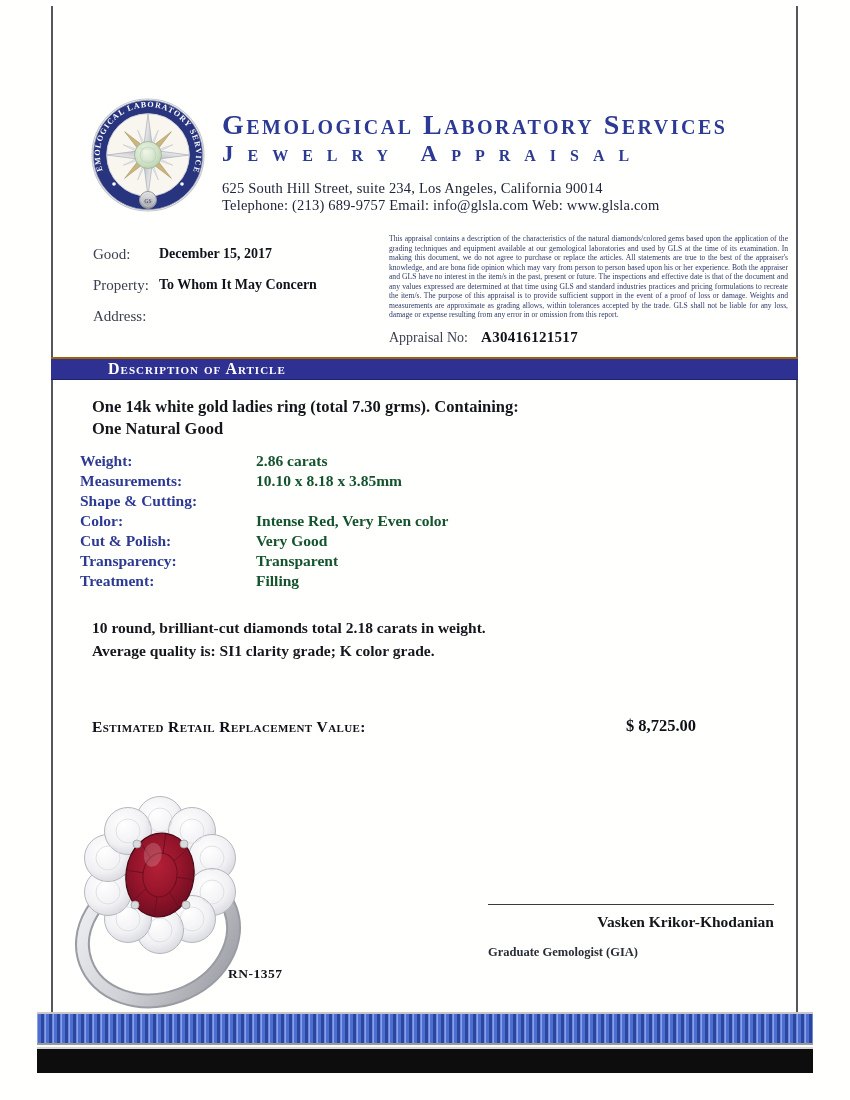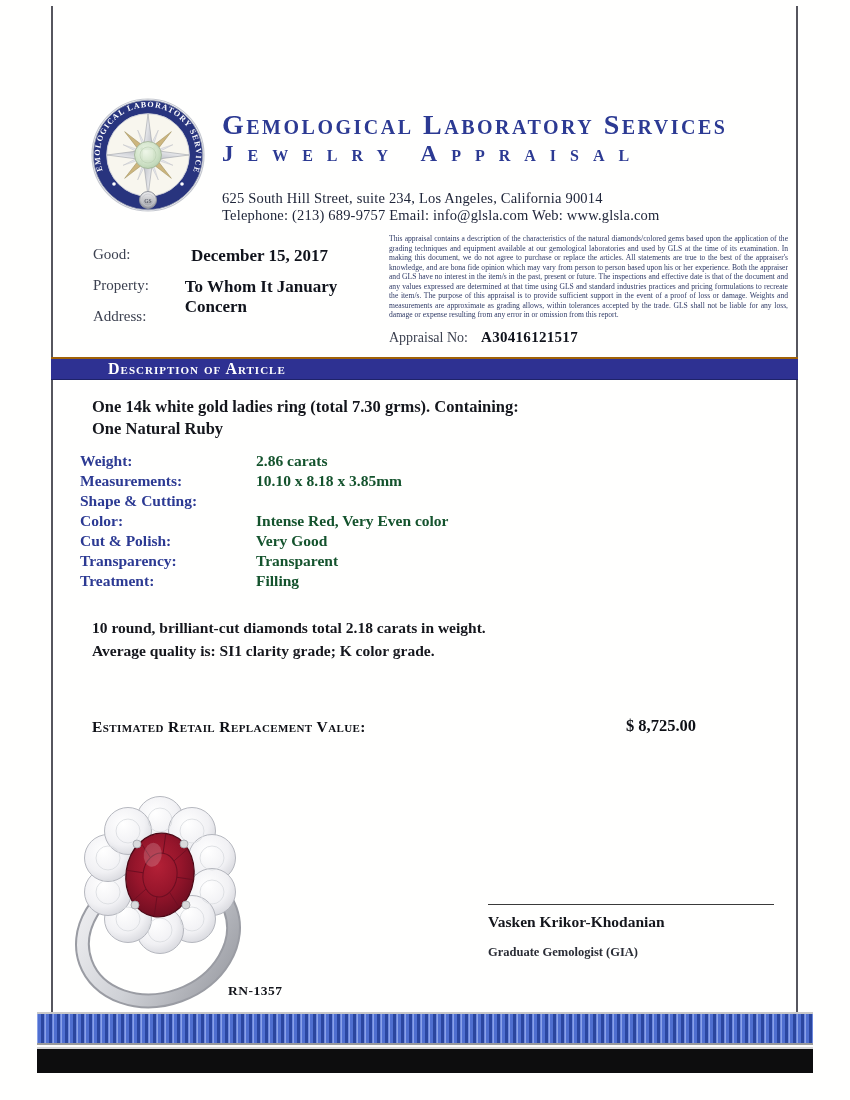--- a/index.html
+++ b/index.html
@@ -10,28 +10,28 @@
   
   .vline { position:absolute; top:6px; height:1006px; width:2px; background:#56565e; }
   .vline.left { left:51px; }
   .vline.right { left:796px; }
 
   
   .seal-wrap { position:absolute; left:89px; top:96px; width:118px; height:118px; }
   .head-text { position:absolute; left:222px; top:110px; width:560px; }
   .org-name { font-variant:small-caps; font-weight:bold; color:#2c3a93; font-size:28px; letter-spacing:2.5px; line-height:30px; }
   .doc-type { font-variant:small-caps; font-weight:bold; color:#2c3a93; font-size:23px; letter-spacing:14px; line-height:27px; }
-  .addr-line { font-size:14.5px; color:#20263a; line-height:17px; margin-top:23px; letter-spacing:0.2px; }
+  .addr-line { font-size:14.5px; color:#20263a; line-height:17px; margin-top:13px; letter-spacing:0.2px; }
   .contact-line { font-size:14.5px; color:#20263a; line-height:17px; letter-spacing:0.2px; }
 
   
   .meta-fields { position:absolute; left:93px; top:246px; width:290px; }
   .meta-row { display:flex; margin-bottom:13px; height:18px; }
   .meta-label { width:66px; font-size:15px; color:#3c4150; }
-  .meta-value { font-size:17px; font-weight:bold; color:#10131c;margin-left:32px; }
+  .meta-value { font-size:14px; font-weight:bold; color:#10131c; }
 
   .disclaimer { position:absolute; left:389px; top:234px; width:399px; font-size:7.6px; line-height:9.55px; color:#2f3a66; text-align:justify; }
   .appraisal-row { position:absolute; left:389px; top:328px; width:360px; }
   .appraisal-label { font-size:14px; color:#3c4150; display:inline-block; width:88px; }
   .appraisal-no { font-size:15px; font-weight:bold; color:#10131c; letter-spacing:0.3px; }
 
   
   .section-bar { position:absolute; left:51px; top:357px; width:747px; height:23px; background:#2e3192; border-top:2px solid #a16207; border-bottom:1px solid #1e2268; }
   .section-bar span { position:absolute; left:57px; top:1px; font-variant:small-caps; font-weight:bold; color:#ffffff; font-size:16px; letter-spacing:1px; }
 
@@ -43,26 +43,26 @@
   .spec-value { font-size:15.5px; font-weight:bold; color:#14532d; }
 
   .diamonds { position:absolute; left:92px; top:616px; width:560px; font-size:15.5px; font-weight:bold; color:#15171d; line-height:23px; }
 
   .value-row { position:absolute; left:92px; top:718px; width:620px; height:22px; }
   .value-label { position:absolute; left:0; top:0; font-variant:small-caps; font-weight:bold; color:#0e1016; font-size:15.5px; letter-spacing:0.4px; }
   .value-amount { position:absolute; right:16px; top:-2px; font-size:16.5px; font-weight:bold; color:#0e1016; }
 
   
   .ring-photo { position:absolute; left:58px; top:788px; width:260px; height:225px; }
-  .photo-caption { position:absolute; left:228px; top:966px; font-size:13.5px; font-weight:bold; color:#14161c; letter-spacing:0.5px;margin-top:17px; }
+  .photo-caption { position:absolute; left:228px; top:966px; font-size:13.5px; font-weight:bold; color:#14161c; letter-spacing:0.5px; }
 
   
   .sig-block { position:absolute; left:488px; top:904px; width:286px; }
   .sig-line { width:286px; height:1px; background:#3a3a3a; }
-  .sig-name { margin-top:8px; font-size:15.5px; font-weight:bold; color:#14161c; }
+  .sig-name { margin-top:8px; font-size:15.5px; font-weight:bold; color:#14161c;text-align:right; }
   .sig-title { margin-top:14px; font-size:12.5px; font-weight:bold; color:#2a2d36; }
 
   
   .stripe-bar { position:absolute; left:37px; top:1012px; width:776px; height:33px;
     background:repeating-linear-gradient(90deg,
       #8aa2e8 0px, #8aa2e8 1.5px,
       #4f6fd0 1.5px, #4f6fd0 4.5px,
       #2a469f 4.5px, #2a469f 7px,
       #6d88dd 7px, #6d88dd 8px);
     border-top:2px solid #c8c8c8; border-bottom:2px solid #9a9a9a; }
@@ -148,42 +148,42 @@
     <div class="contact-line">Telephone: (213) 689-9757  Email: info@glsla.com  Web: www.glsla.com</div>
   </div>
 
   <div class="meta-fields">
     <div class="meta-row">
       <span class="meta-label">Good:</span>
       <span class="meta-value">December 15, 2017</span>
     </div>
     <div class="meta-row">
       <span class="meta-label">Property:</span>
-      <span class="meta-value">To Whom It January Concern</span>
+      <span class="meta-value">To Whom It May Concern</span>
     </div>
     <div class="meta-row">
       <span class="meta-label">Address:</span>
       <span class="meta-value"></span>
     </div>
   </div>
 
   <div class="disclaimer">This appraisal contains a description of the characteristics of the natural diamonds/colored gems based upon the application of the grading techniques and equipment available at our gemological laboratories and used by GLS at the time of its examination. In making this document, we do not agree to purchase or replace the articles. All statements are true to the best of the appraiser's knowledge, and are bona fide opinion which may vary from person to person based upon his or her experience. Both the appraiser and GLS have no interest in the item/s in the past, present or future. The inspections and effective date is that of the document and any values expressed are determined at that time using GLS and standard industries practices and pricing formulations to recreate the item/s. The purpose of this appraisal is to provide sufficient support in the event of a proof of loss or damage. Weights and measurements are approximate as grading allows, within tolerances accepted by the trade. GLS shall not be liable for any loss, damage or expense resulting from any error in or omission from this report.</div>
 
   <div class="appraisal-row">
     <span class="appraisal-label">Appraisal No:</span>
     <span class="appraisal-no">A30416121517</span>
   </div>
 
   <div class="section-bar">
     <span>Description of Article</span>
   </div>
 
   <div class="intro">
     <div>One 14k white gold ladies ring (total 7.30 grms). Containing:</div>
-    <div>One Natural Ruby</div>
+    <div>One Natural Good</div>
   </div>
 
   <div class="specs">
     <div class="spec-row">
       <span class="spec-label">Weight:</span>
       <span class="spec-value">2.86 carats</span>
     </div>
     <div class="spec-row">
       <span class="spec-label">Measurements:</span>
       <span class="spec-value">10.10 x 8.18 x 3.85mm</span>

